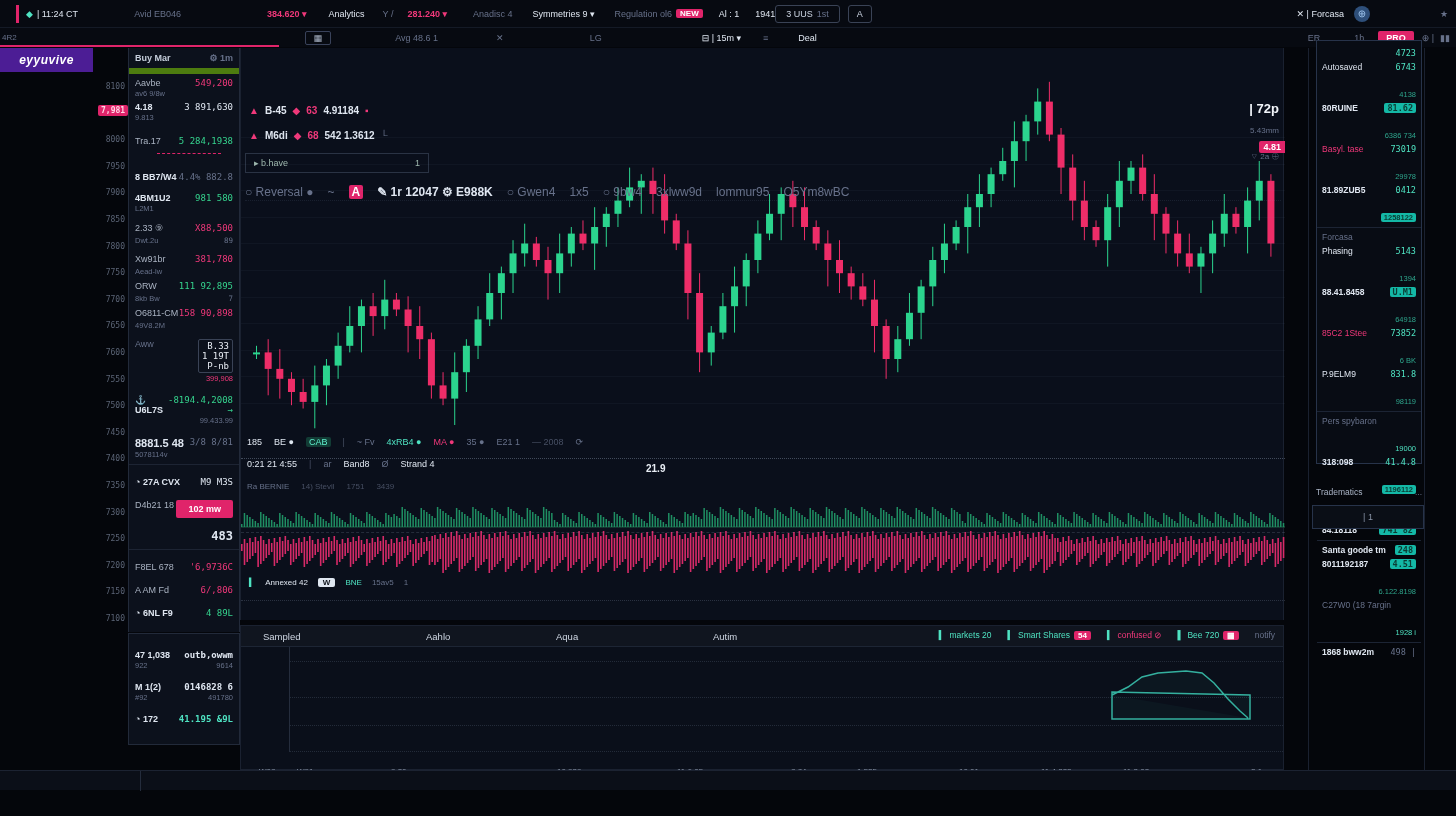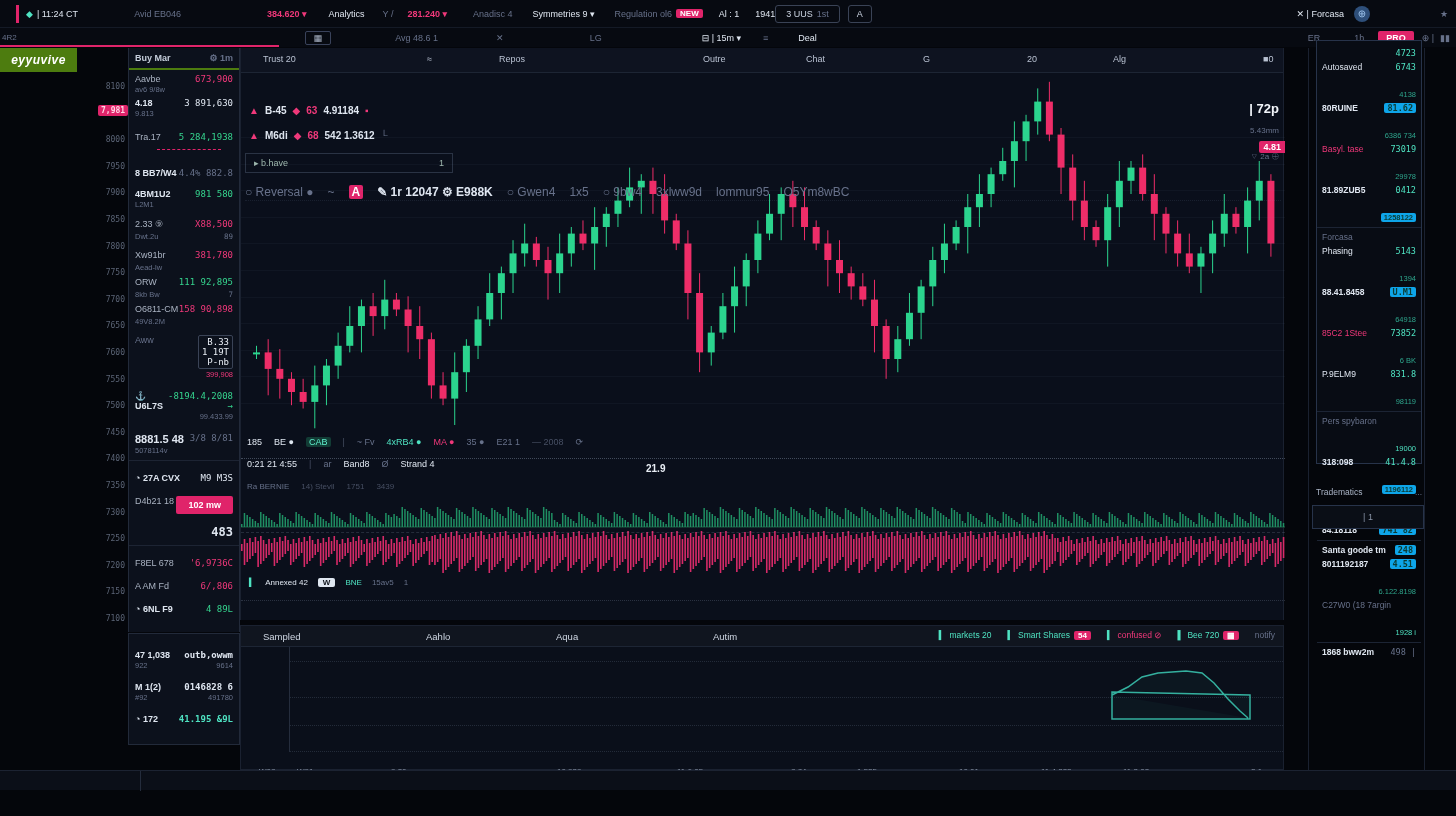--- a/index.html
+++ b/index.html
@@ -3,53 +3,53 @@
 <meta charset="utf-8">
 <style>
   * { margin:0; padding:0; box-sizing:border-box; }
   html,body { width:1456px; height:816px; background:#04060b; overflow:hidden;
     font-family:"Liberation Sans", sans-serif; color:#dfe6f0; }
   #app { position:relative; width:1456px; height:816px; background:#04060b; }
   .w { color:#dfe6f0; } .d { color:#67718a; } .dd { color:#474f63; }
   .p { color:#f0387a; } .t { color:#4fe3c2; } .g { color:#35d48e; }
   .b { font-weight:bold; }
   .chip { background:#e0246a; color:#fff; border-radius:2px; padding:0 4px; font-size:8px; font-weight:bold; }
-  .cyanbadge { background:#0ea5e9; color:#0b3c34; border-radius:2px; padding:0 3px; font-weight:bold; }
+  .cyanbadge { background:#14b8a6; color:#0b3c34; border-radius:2px; padding:0 3px; font-weight:bold; }
   .tealbox { background:#123c35; color:#5ff0cd; border-radius:2px; padding:0 3px; }
 
   
   #topbar { position:absolute; left:0; top:0; width:1456px; height:28px;
     background:#070a11; border-bottom:1px solid #141a26; display:flex; align-items:center; font-size:9px; }
   #topbar .seg { display:flex; align-items:center; gap:4px; white-space:nowrap; }
   #pink-accent { position:absolute; left:16px; top:5px; width:3px; height:18px; background:#e0246a; }
   .boxbtn { border:1px solid #3a4356; border-radius:3px; padding:3px 10px; color:#cdd6e4; font-size:9px; display:flex; gap:10px; align-items:center; }
   #globe-chip { width:16px; height:16px; border-radius:50%; background:#2e4f7a; color:#9fc6ef; font-size:10px;
     display:flex; align-items:center; justify-content:center; }
 
   
   #secondbar { position:absolute; left:0; top:28px; width:1456px; height:19px;
     background:#070a11; display:flex; align-items:center; font-size:9px; }
   #pink-underline { position:absolute; left:0; top:45px; width:279px; height:2px; background:#e0246a; }
   .minitab { border:1px solid #39425a; border-radius:2px; padding:1px 8px; color:#aab4c6; }
 
   
-  #brand { position:absolute; left:0; top:48px; width:77px; height:24px; background:#4d7c0f;
+  #brand { position:absolute; left:0; top:48px; width:93px; height:24px; background:#4c1d95;
     color:#fff; font-style:italic; font-weight:bold; font-size:12px;
     display:flex; align-items:center; justify-content:center; letter-spacing:.5px; }
 
   
   #price-axis { position:absolute; left:96px; top:48px; width:32px; height:700px; font-size:8px; }
   #price-axis .tick { position:absolute; right:3px; color:#5b6476; font-family:"DejaVu Sans Mono", monospace; }
   #price-badge { position:absolute; left:2px; background:#e0246a; color:#ffd7e6; font-weight:bold;
     border-radius:2px; padding:1px 3px; font-size:8px; font-family:"DejaVu Sans Mono", monospace; }
 
   
   #watch { position:absolute; left:128px; top:48px; width:112px; height:584px;
     background:#0c111c; border-left:1px solid #222a3a; border-right:1px solid #222a3a; font-size:9px; }
-  #watch-header { display:flex; justify-content:space-between; padding:5px 6px; border-bottom:2px solid #4d7c0f; color:#c4cdda; font-weight:bold; }
+  #watch-header { display:flex; justify-content:space-between; padding:5px 6px; border-bottom:6px solid #4d7c0f; color:#c4cdda; font-weight:bold; }
   .wrow { display:flex; justify-content:space-between; align-items:flex-start; padding:4px 6px 1px 6px; }
   .wrow .lab { color:#aab3c2; }
   .wrow .val { font-family:"DejaVu Sans Mono", monospace; text-align:right; }
   .wsub { display:flex; justify-content:space-between; padding:0 6px; font-size:7.5px; color:#59637a; }
   .wdiv { border-top:1px solid #1d2433; margin:5px 0 2px 0; }
   .valbox { border:1px solid #3a4356; padding:1px 3px; border-radius:2px; color:#e8edf4;margin-left:44px; }
   .sellbtn { background:#e0246a; color:#fff; font-weight:bold; border-radius:2px; padding:4px 12px; font-size:9px; }
   #watch-foot { position:absolute; left:128px; top:633px; width:112px; height:112px;
     background:#0c111c; border:1px solid #222a3a; font-size:9px; padding-top:12px; }
 
@@ -58,21 +58,21 @@
     background:#0a0f1b; border-left:1px solid #1a2130; border-right:1px solid #1a2130; }
   #chart-header { position:relative; height:25px; background:#0e1320; border-bottom:1px solid #1d2534; font-size:9px; }
   #chart-header .htab { position:absolute; top:6px; color:#b9c2d2; }
   #plot { position:absolute; left:0; top:25px; width:1044px; height:360px; }
   .gridline { position:absolute; left:0; width:1044px; height:1px; background:rgba(140,160,200,0.05); }
   #dotline { position:absolute; left:0; top:385px; width:1044px; border-top:1px dotted rgba(170,185,210,0.35); }
   #hline-label { position:absolute; left:405px; top:390px; font-size:10px; font-weight:bold; color:#e8edf4; }
 
   #orders { position:absolute; left:8px; top:32px; font-size:10px; }
   .orow { display:flex; gap:6px; align-items:center; margin-bottom:14px; white-space:nowrap; }
-  #orders-tab { position:absolute; left:4px; top:80px; width:208px; height:20px; border:1px solid #2a3344;
+  #orders-tab { position:absolute; left:4px; top:80px; width:184px; height:20px; border:1px solid #2a3344;
     display:flex; align-items:center; justify-content:space-between; padding:0 8px; font-size:9px; color:#9fb9ae; }
   #ind-toolbar { position:absolute; left:4px; top:110px; width:1036px; height:18px; display:flex; gap:14px;
     align-items:center; font-size:12px; white-space:nowrap; border-bottom:1px dotted rgba(140,160,200,0.12); }
   .pinkbox { background:#e0246a; color:#fff; border-radius:2px; padding:0 3px; font-weight:bold; }
 
   #chart-topright { position:absolute; right:6px; top:28px; text-align:right; font-size:9px; }
   #ctr-big { font-size:13px; font-weight:bold; color:#f2f5fa; }
   #ctr-small { color:#67718a; font-size:8px; margin-top:10px; }
   #ctr-badge { position:absolute; right:-6px; top:40px; background:#e0246a; color:#fff; font-weight:bold;
     padding:1px 4px; border-radius:2px 0 0 2px; font-size:9px; }
@@ -216,21 +216,21 @@
     </div>
 
   <aside id="watch">
     <div id="watch-header">
       <span>Buy Mar</span>
       <span class="d">⚙  1m</span>
     </div>
     <div id="watch-body">
         <div class="wrow">
           <span class="lab">Aavbe</span>
-          <span class="val p">673,900</span>
+          <span class="val p">549,200</span>
         </div>
         <div class="wsub">
           <span class="d">av6 9/8w</span>
           <span class="d"></span>
         </div>
         <div class="wrow">
           <span class="w b">4.18</span>
           <span class="val w">3 891,630</span>
         </div>
         <div class="wsub">
@@ -359,31 +359,20 @@
         <span class="w b">◔ 172</span>
         <span class="val t b">41.195  &amp;9L</span>
       </div>
       <div class="wsub" style="margin-bottom: 8px;">
         <span class="d"></span>
         <span class="d"></span>
       </div>
     </div>
 
   <section id="chart-wrap">
-    <div id="chart-header">
-        <span class="htab w" style="left: 22px;">Trust 20</span>
-        <span class="htab d" style="left: 186px;">≈</span>
-        <span class="htab w" style="left: 258px;">Repos</span>
-        <span class="htab w" style="left: 462px;">Outre</span>
-        <span class="htab w" style="left: 565px;">Chat</span>
-        <span class="htab w" style="left: 682px;">G</span>
-        <span class="htab d" style="left: 786px;">20</span>
-        <span class="htab w" style="left: 872px;">Alg</span>
-        <span class="htab d" style="left: 1022px;">■0</span>
-      </div>
     <div id="plot">
       <svg id="candles-svg" width="1044" height="360">
           <line x1="15.5" x2="15.5" y1="272.8" y2="286" stroke="#2bd48e" stroke-width="1"></line>
           <rect x="12" width="7" y="279.4" height="2" fill="#2bd48e"></rect>
           <line x1="27.16" x2="27.16" y1="266.2" y2="322.3" stroke="#ee2d68" stroke-width="1"></line>
           <rect x="23.66" width="7" y="279.4" height="16.5" fill="#ee2d68"></rect>
           <line x1="38.82" x2="38.82" y1="276.1" y2="325.6" stroke="#ee2d68" stroke-width="1"></line>
           <rect x="35.32" width="7" y="295.9" height="9.899999999999999" fill="#ee2d68"></rect>
           <line x1="50.480000000000004" x2="50.480000000000004" y1="299.2" y2="332.2" stroke="#ee2d68" stroke-width="1"></line>
           <rect x="46.980000000000004" width="7" y="305.8" height="13.2" fill="#ee2d68"></rect>

